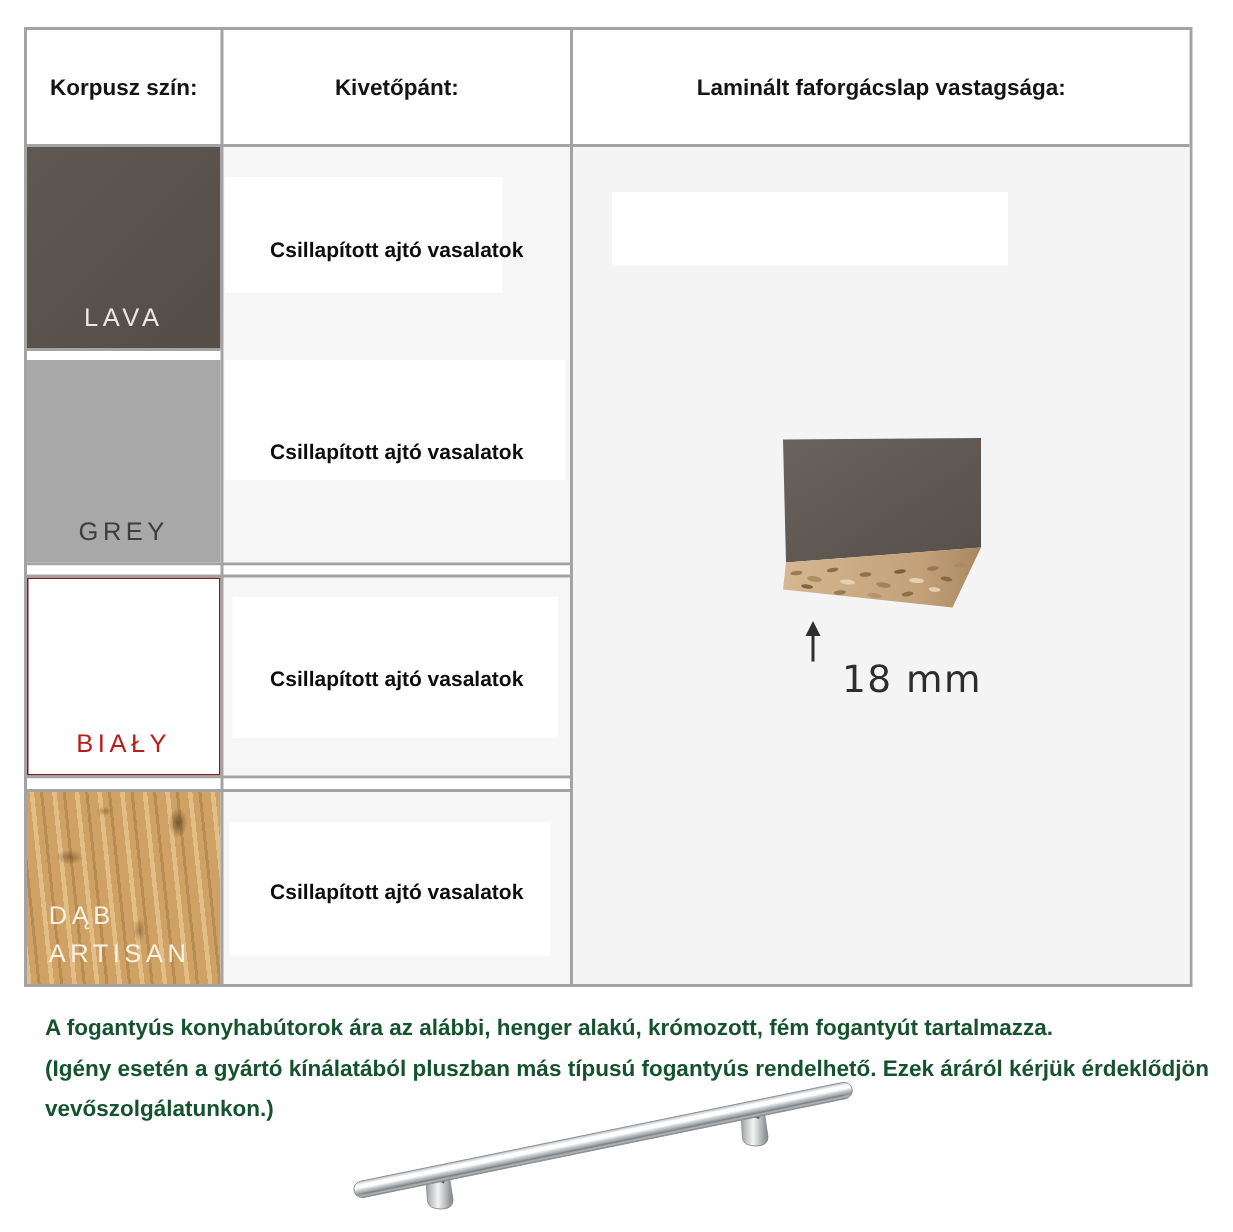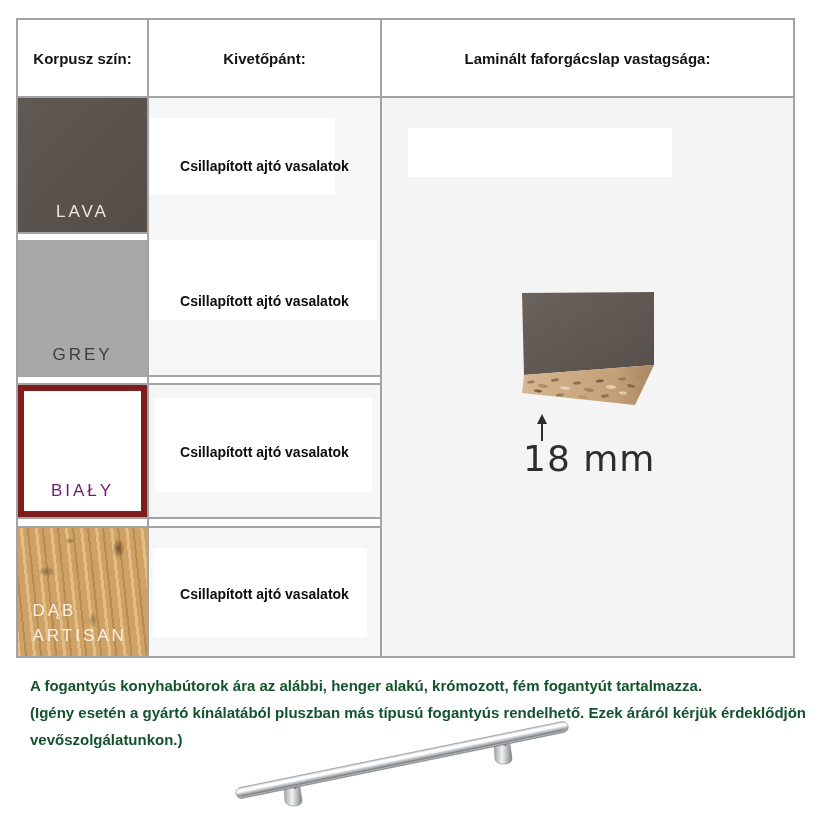--- a/index.html
+++ b/index.html
@@ -19,42 +19,42 @@
   
   .col2-bg{position:absolute;left:131px;top:78px;width:231px;height:558px;background:#f6f6f6;}
   .col3-bg{position:absolute;left:364px;top:78px;width:411px;height:558px;background:#f4f4f4;}
   .white-patch{position:absolute;background:#ffffff;}
 
   
   .swatch{position:absolute;left:0;width:129px;display:flex;align-items:flex-end;justify-content:center;}
   .swatch-label{font-size:17px;letter-spacing:3px;padding-bottom:8px;line-height:25px;}
   .sw-lava{top:78px;height:134px;background:linear-gradient(135deg,#605852,#544c47);color:#eae7e4;}
   .sw-grey{top:220px;height:135px;background:#a8a8a8;color:#3d3d3d;}
-  .sw-bialy{top:365px;height:132px;background:#ffffff;color:#701a75;box-sizing:border-box;border:6px solid #7f1d1d;}
+  .sw-bialy{top:365px;height:132px;background:#ffffff;color:#b91c1c;box-sizing:border-box;border:1px solid #7f1d1d;}
   .sw-dab{top:508px;height:128px;color:#f8f1e4;
     background-color:#cfa164;
     background-image:
       radial-gradient(ellipse 10px 16px at 78% 16%, rgba(90,62,28,.75), rgba(90,62,28,0) 62%),
       radial-gradient(ellipse 15px 8px at 22% 34%, rgba(90,62,28,.5), rgba(90,62,28,0) 62%),
       radial-gradient(ellipse 7px 13px at 58% 72%, rgba(90,62,28,.45), rgba(90,62,28,0) 62%),
       radial-gradient(ellipse 9px 5px at 40% 10%, rgba(90,62,28,.4), rgba(90,62,28,0) 62%),
       repeating-linear-gradient(84deg, rgba(255,232,185,.4) 0 3px, rgba(0,0,0,0) 3px 7px, rgba(122,86,40,.28) 7px 9px, rgba(0,0,0,0) 9px 15px);}
   .sw-dab .swatch-label{width:100px;margin-top:24px;}
   .gap-band{position:absolute;background:#ffffff;}
 
   
   .hinge-text{position:absolute;left:131px;width:231px;text-align:center;
     font-weight:bold;font-size:14px;color:#0d0d0d;}
 
   
   .board-svg{position:absolute;left:487px;top:267px;}
   .arrow-svg{position:absolute;left:516px;top:394px;}
   .thickness-value{position:absolute;left:505px;top:418px;width:170px;
     font-family:"DejaVu Sans","Liberation Sans",sans-serif;
-    font-size:36px;color:#2d2d2d;letter-spacing:1px;}
+    font-size:25px;color:#2d2d2d;letter-spacing:1px;text-align:center;}
 
   
   .footer-text{position:absolute;left:30px;top:672px;width:778px;
     font-weight:bold;font-size:15px;line-height:27px;color:#14532d;}
   .handle-svg{position:absolute;left:228px;top:718px;}
 </style>
 </head>
 <body>
 
 <div class="stage">

